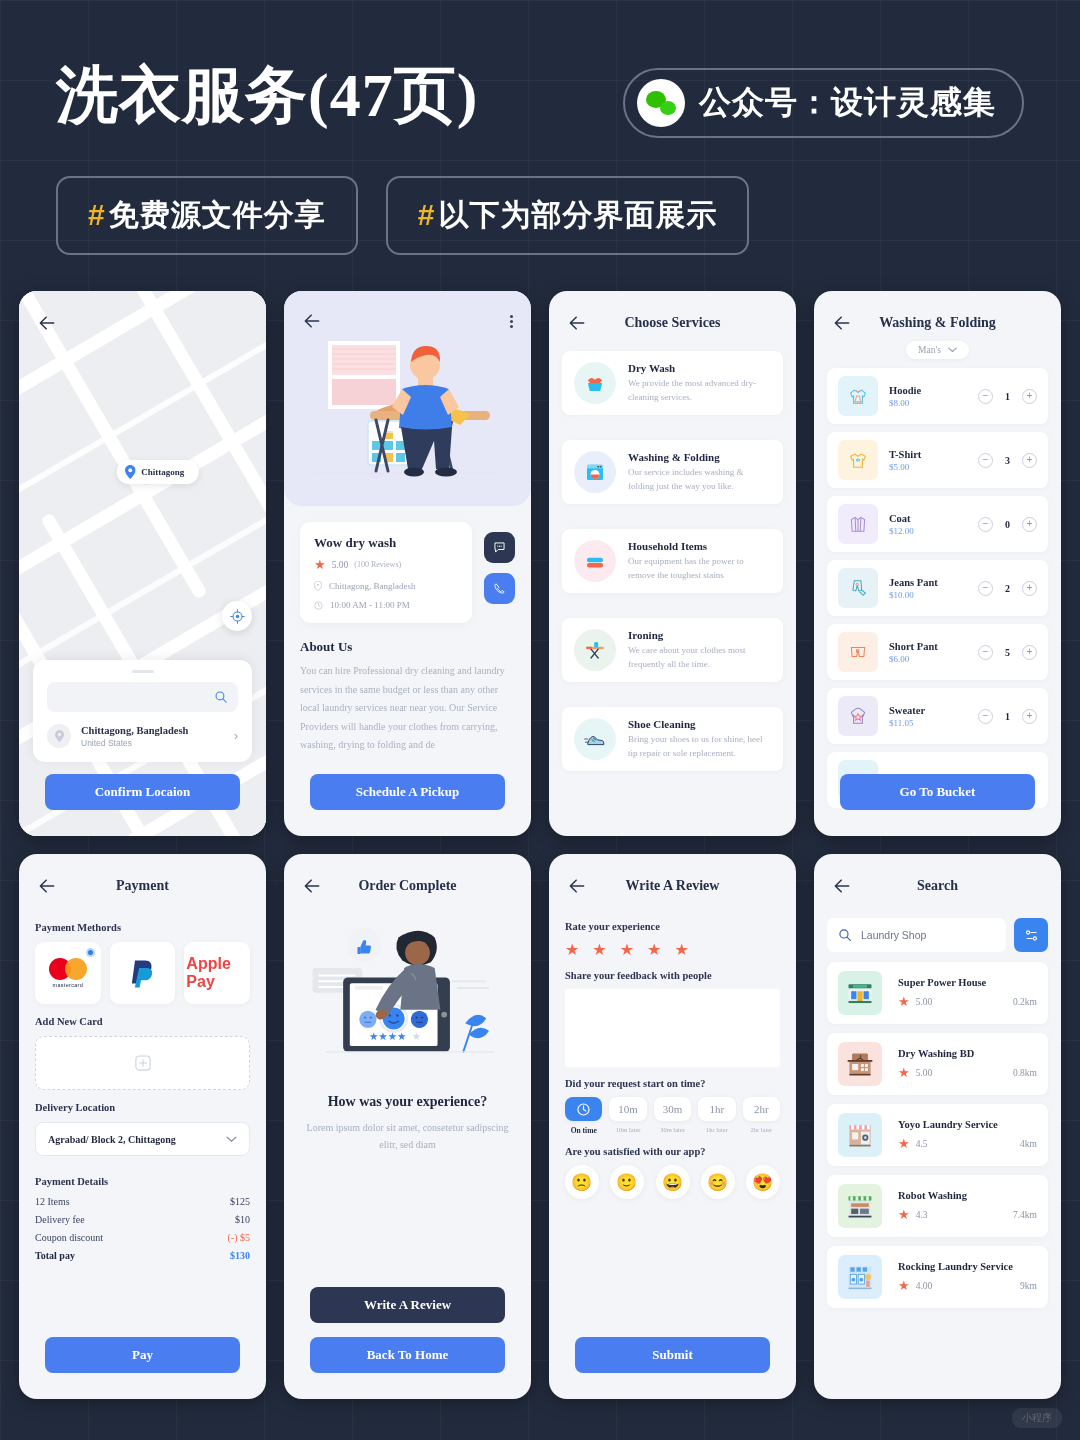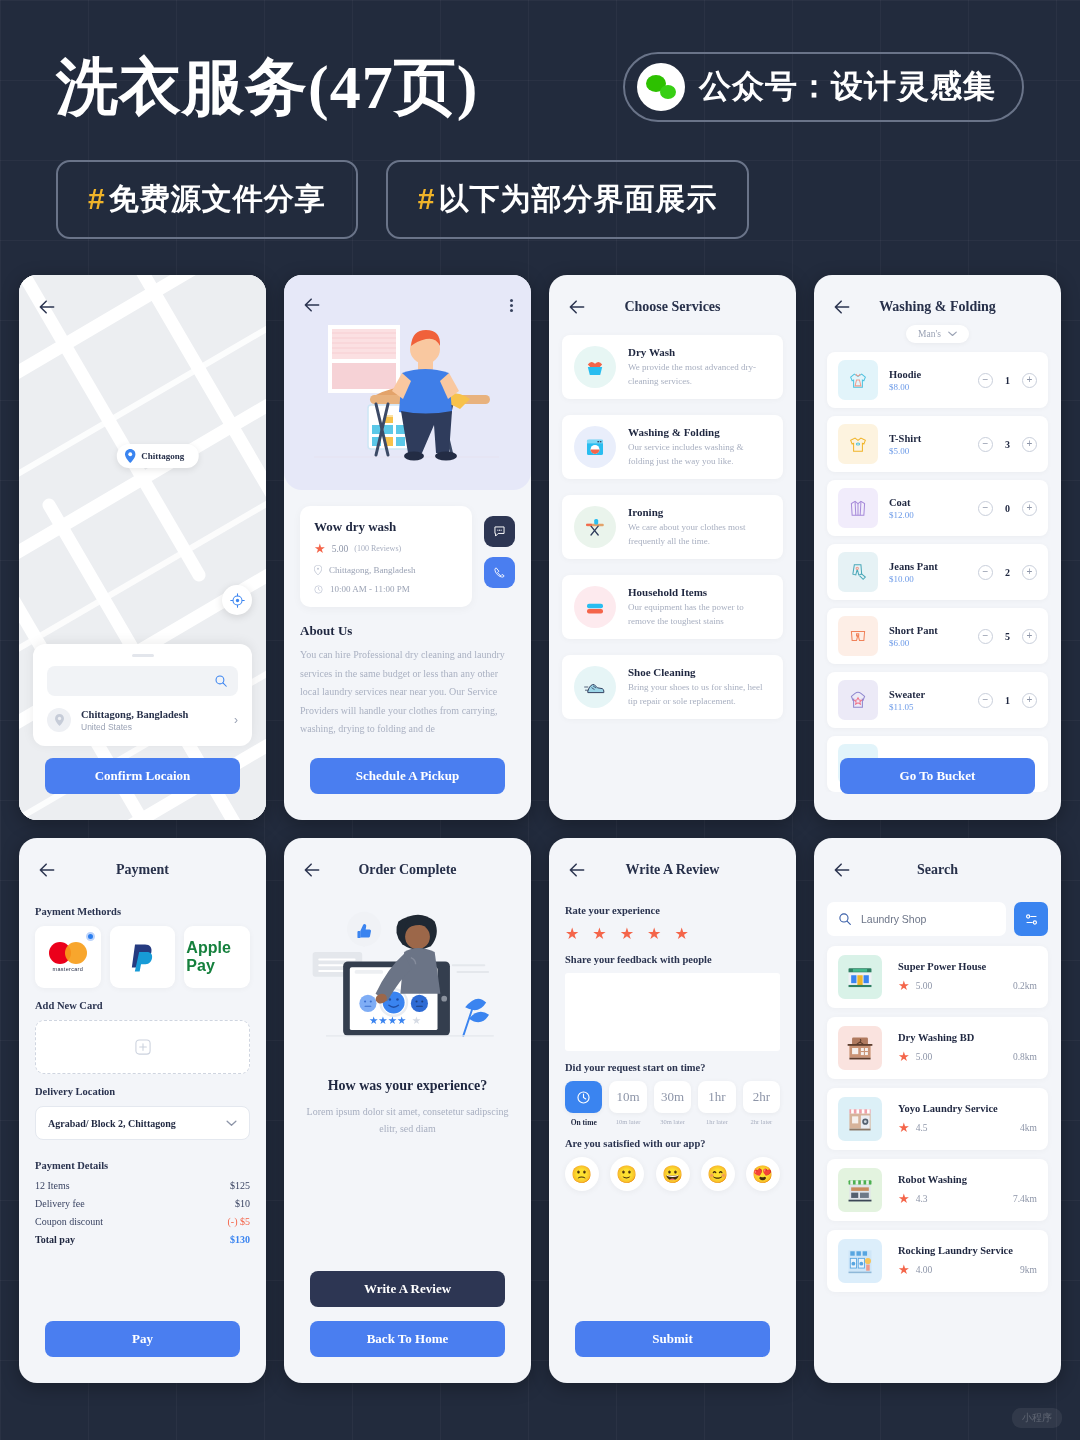--- a/index.html
+++ b/index.html
@@ -28,21 +28,21 @@
     font-size: 62px;
     color: #ffffff;
     letter-spacing: 1px;
     line-height: 1.1;
   }
   .wechat-badge {
     display: flex; align-items: center; gap: 14px;
     border: 2px solid #6a7489;
     border-radius: 40px;
     padding: 9px 26px 9px 12px;
-    margin-top: 0;
+    margin-top: 16px;
   }
   .wechat-circle {
     width: 48px; height: 48px; border-radius: 50%;
     background: #ffffff;
     display: flex; align-items: center; justify-content: center;
   }
   .wechat-glyph { position: relative; width: 30px; height: 24px; }
   .wechat-glyph .b1, .wechat-glyph .b2 {
     position: absolute; border-radius: 50%; background: #2dc100;
   }
@@ -179,21 +179,21 @@
   .rate-cnt { font-size: 8px; color:#a8afc0; font-family:"Liberation Serif",serif; }
   .meta-line { display:flex; align-items:center; gap:7px; margin-top:9px; font-size:9px; color:#9aa2b4; font-family:"Liberation Serif",serif;}
   .side-btns { position:absolute; right:16px; top:26px; display:flex; flex-direction:column; gap:10px; }
   .sq-btn { width:31px; height:31px; border-radius:9px; display:flex; align-items:center; justify-content:center; cursor:pointer; }
   .sq-dark { background:#2d3653; }
   .sq-blue { background:#4a7ef0; }
   .about-h { font-family:"Liberation Serif",serif; font-weight:bold; font-size:13px; color:#1f2740; margin-top:16px; }
   .about-p { font-family:"Liberation Serif",serif; font-size:10px; line-height:1.85; color:#aab1c2; margin-top:7px; }
 
   
-  .svc-list { padding: 8px 13px 0 13px; display:flex; flex-direction:column; gap:16px; }
+  .svc-list { padding: 8px 13px 0 13px; display:flex; flex-direction:column; gap:25px; }
   .svc-card {
     background:#fff; border-radius:8px;
     display:flex; align-items:center; gap:12px;
     padding:11px 12px;
     box-shadow:0 1px 6px rgba(0,0,0,0.035);
     cursor:pointer;
   }
   .svc-ico { width:42px; height:42px; border-radius:50%; flex-shrink:0; display:flex; align-items:center; justify-content:center; }
   .svc-name { font-family:"Liberation Serif",serif; font-weight:bold; font-size:11px; color:#1f2740; }
   .svc-desc { font-family:"Liberation Serif",serif; font-size:9px; line-height:1.5; color:#a8afc0; margin-top:3px; }
@@ -238,21 +238,21 @@
     position:relative; box-shadow:0 1px 6px rgba(0,0,0,0.04);
     cursor:pointer;
   }
   .pm-check { position:absolute; top:6px; right:6px; width:9px; height:9px; border-radius:50%; background:#2a7ef0; border:2px solid #bcd3fa;}
   .mc-logo { display:flex; flex-direction:column; align-items:center; gap:2px;}
   .mc-circles { position:relative; width:38px; height:22px; }
   .mc-circles i { position:absolute; width:22px; height:22px; border-radius:50%; display:block; }
   .mc-red { left:0; background:#eb001b; }
   .mc-yellow { right:0; background:#f79e1b; opacity:0.92; }
   .mc-word { font-size:5.5px; color:#1f2740; letter-spacing:0.3px; }
-  .apple-pay { display:flex; align-items:center; gap:2px; font-size:16px; font-weight:bold; color:#15803d; }
+  .apple-pay { display:flex; align-items:center; gap:2px; font-size:16px; font-weight:bold; color:#ef4444; }
   .add-card {
     border:1.5px dashed #cfd5e0; background:#fff;
     border-radius:9px; height:54px;
     display:flex; align-items:center; justify-content:center;
     cursor:pointer;
   }
   .sel-box {
     background:#fff; border:1px solid #e4e8ef; border-radius:8px;
     height:34px; display:flex; align-items:center; padding:0 12px;
     font-family:"Liberation Serif",serif; font-weight:bold; font-size:10px; color:#1f2740;
@@ -283,23 +283,23 @@
 
   
   .rv-body { padding: 4px 16px 0 16px; }
   .rv-label { font-family:"Liberation Serif",serif; font-weight:bold; font-size:10.5px; color:#2b3450; margin:11px 0 8px 0; }
   .stars-row { display:flex; gap:13px; }
   .st { color:#f4654a; font-size:16px; cursor:pointer; }
   .textarea-box { background:#fff; height:78px; border-radius:3px; cursor:text; }
   .time-row { display:flex; gap:7px; }
   .time-opt { display:flex; flex-direction:column; align-items:center; gap:5px; cursor:pointer; flex:1; }
   .time-sq {
-    width:100%; height:32px; border-radius:8px; background:#fff;
+    width:100%; height:24px; border-radius:8px; background:#fff;
     display:flex; align-items:center; justify-content:center;
-    font-family:"Liberation Serif",serif; font-size:13px; color:#8d95a8;
+    font-family:"Liberation Serif",serif; font-size:11px; color:#8d95a8;
     box-shadow:0 1px 5px rgba(0,0,0,0.05);
   }
   .time-sq.active { background:#3a84f0; color:#fff; }
   .time-cap { font-family:"Liberation Serif",serif; font-size:6.5px; color:#a8afc0; }
   .time-cap.active { font-weight:bold; color:#1f2740; font-size:7.5px; }
   .emoji-row { display:flex; gap:8px; justify-content:space-between; }
   .emo {
     width:34px; height:34px; border-radius:50%; background:#fff;
     display:flex; align-items:center; justify-content:center;
     font-size:17px; cursor:pointer;
@@ -594,47 +594,47 @@
               </g>
           </svg>
         </div>
         <div>
           <div class="svc-name">Washing &amp; Folding</div>
           <div class="svc-desc">Our service includes washing &amp; folding just the way you like.</div>
         </div>
       </div>
 
       <div class="svc-card">
+        <div class="svc-ico" style="background:#fdeaee">
+          <svg viewBox="0 0 30 30" width="24" height="24">
+            <rect x="5" y="11" width="20" height="5.5" rx="2.5" fill="#29bdf0"></rect>
+            <rect x="5" y="17.5" width="20" height="5.5" rx="2.5" fill="#f4654a"></rect>
+          </svg>
+        </div>
+        <div>
+          <div class="svc-name">Household Items</div>
+          <div class="svc-desc">Our equipment has the power to remove the toughest stains</div>
+        </div>
+      </div>
+
+      <div class="svc-card">
         <div class="svc-ico" style="background:#eaf4ec">
           <svg viewBox="0 0 30 30" width="24" height="24">
             <rect x="4" y="11" width="22" height="3" rx="1.5" fill="#e3a36a"></rect>
             <g stroke="#2f3c5c" stroke-width="1.6" stroke-linecap="round">
               <line x1="10" y1="14" x2="19" y2="25"></line>
                 <line x1="19" y1="14" x2="10" y2="25"></line>
             </g>
             <rect x="14" y="5" width="5" height="7" rx="2" fill="#29bdf0"></rect>
             <rect x="4" y="11" width="7" height="2.5" fill="#f4654a"></rect>
           </svg>
         </div>
         <div>
           <div class="svc-name">Ironing</div>
           <div class="svc-desc">We care about your clothes most frequently all the time.</div>
-        </div>
-      </div>
-
-      <div class="svc-card">
-        <div class="svc-ico" style="background:#fdeaee">
-          <svg viewBox="0 0 30 30" width="24" height="24">
-            <rect x="5" y="11" width="20" height="5.5" rx="2.5" fill="#29bdf0"></rect>
-            <rect x="5" y="17.5" width="20" height="5.5" rx="2.5" fill="#f4654a"></rect>
-          </svg>
-        </div>
-        <div>
-          <div class="svc-name">Household Items</div>
-          <div class="svc-desc">Our equipment has the power to remove the toughest stains</div>
         </div>
       </div>
 
       <div class="svc-card">
         <div class="svc-ico" style="background:#e6f5f6">
           <svg viewBox="0 0 30 30" width="24" height="24">
             <path d="M6 20 Q9 11 14 12 L18 16 L24 17 Q26 18 26 20 L26 22 L6 22 Z" fill="#9cd6e8" stroke="#2f3c5c" stroke-width="1.2" stroke-linejoin="round"></path>
             <g stroke="#2f3c5c" stroke-width="1" stroke-linecap="round">
               <line x1="13" y1="14" x2="16" y2="16"></line>
                 <line x1="11" y1="16" x2="14" y2="18"></line>

